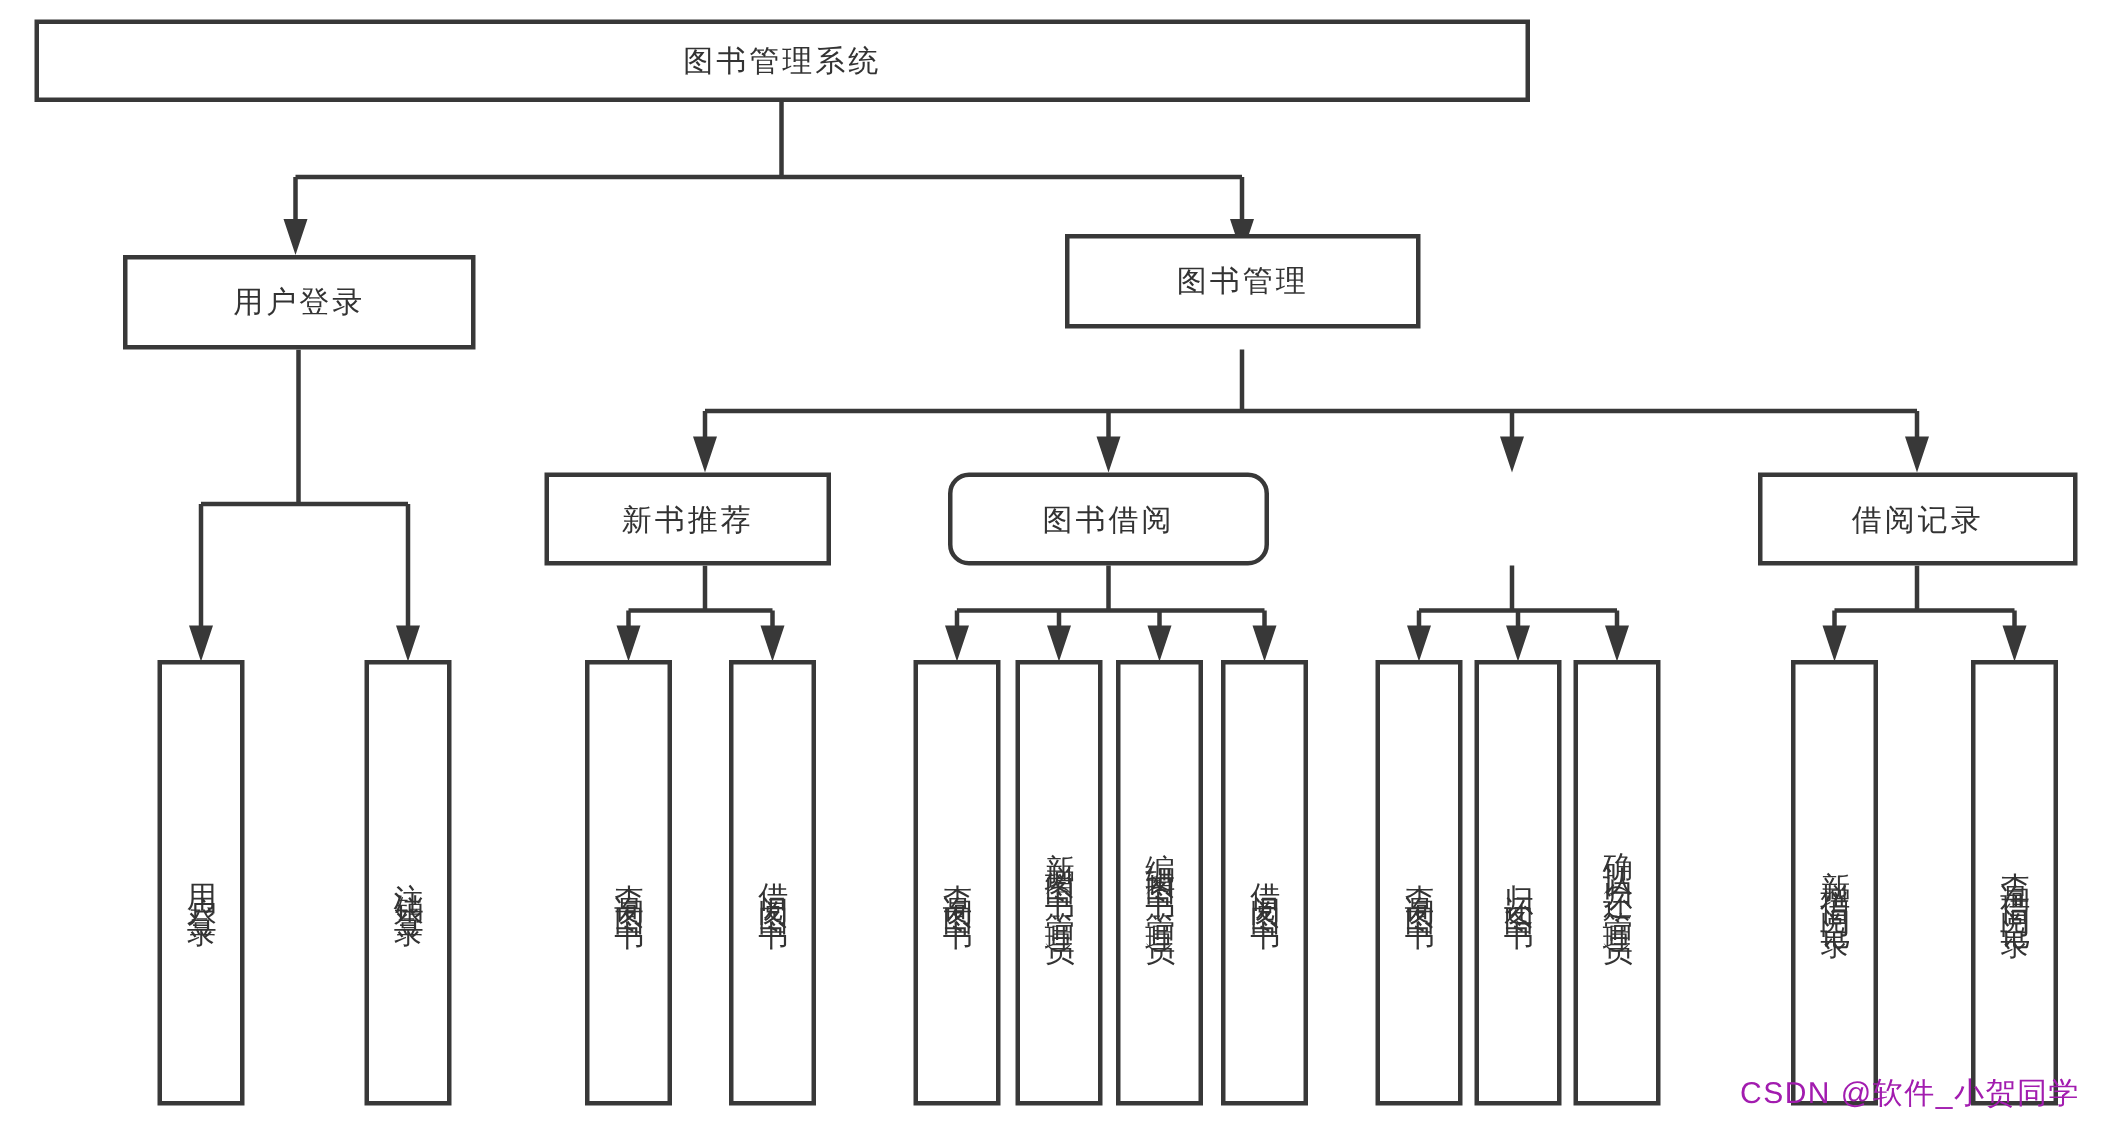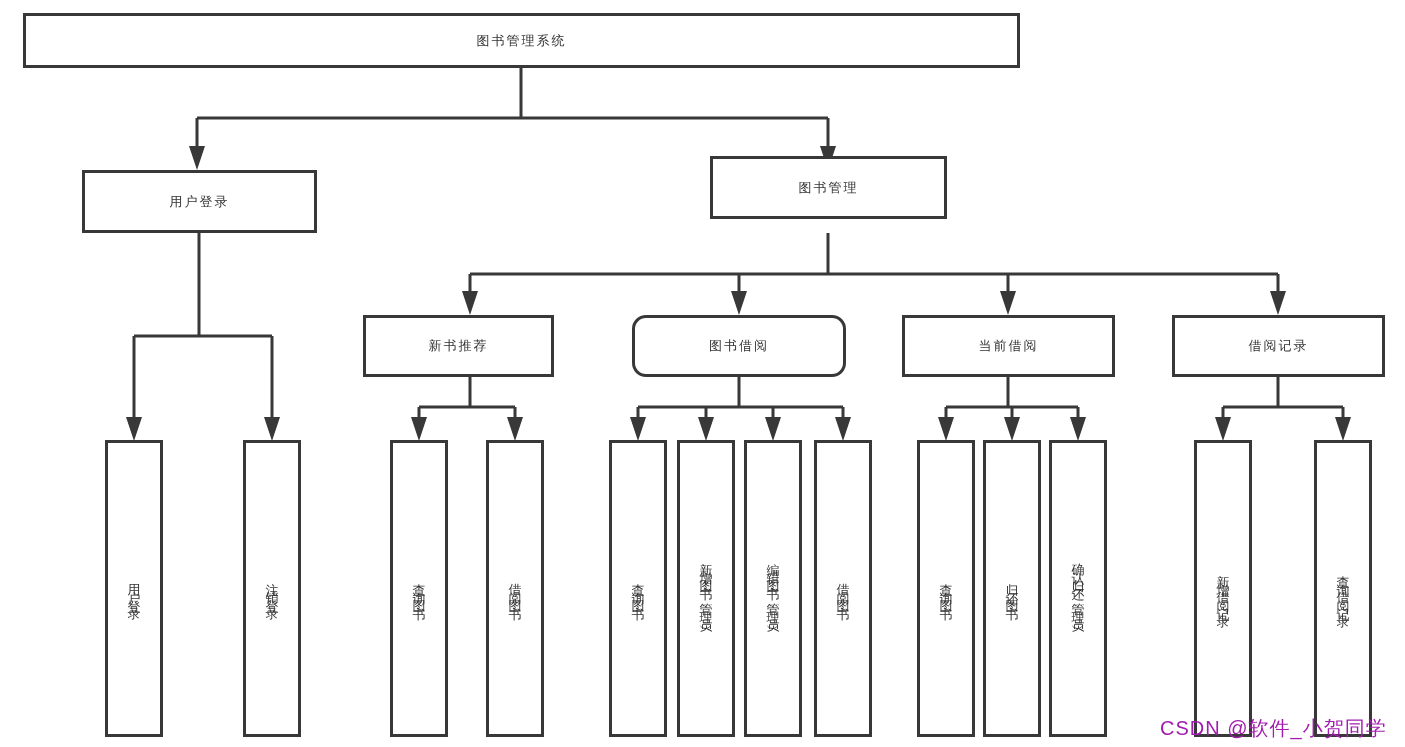--- a/index.html
+++ b/index.html
@@ -18,21 +18,21 @@
   }
   .box {
     position: absolute;
     box-sizing: border-box;
     border: 3px solid #383838;
     background: #ffffff;
     display: flex;
     align-items: center;
     justify-content: center;
     color: #333333;
-    font-size: 13px;
+    font-size: 20px;
   }
   .h { letter-spacing: 2px; }
   .v {
     writing-mode: vertical-rl;
     letter-spacing: 8px;
     line-height: 1;
   }
   .watermark {
     position: absolute;
     left: 1160px;
@@ -79,21 +79,20 @@
              M1335 417 L1351 417 L1343 441 Z"></path>
   </svg>
 
   <div class="box h" style="left:23px; top:13px; width:997px; height:55px;">图书管理系统</div>
 
   <div class="box h" style="left:82px; top:170px; width:235px; height:63px;">用户登录</div>
   <div class="box h" style="left:710px; top:156px; width:237px; height:63px;">图书管理</div>
 
   <div class="box h" style="left:363px; top:315px; width:191px; height:62px;">新书推荐</div>
   <div class="box h" style="left:632px; top:315px; width:214px; height:62px;border-radius:14px;">图书借阅</div>
-  <div class="box h" style="left:902px; top:315px; width:213px; height:62px;">当前借阅</div>
   <div class="box h" style="left:1172px; top:315px; width:213px; height:62px;">借阅记录</div>
 
   <div class="box v" style="left:105px; top:440px; width:58px; height:297px;">用户登录</div>
   <div class="box v" style="left:243px; top:440px; width:58px; height:297px;">注销登录</div>
 
   <div class="box v" style="left:390px; top:440px; width:58px; height:297px;">查询图书</div>
   <div class="box v" style="left:486px; top:440px; width:58px; height:297px;">借阅图书</div>
 
   <div class="box v" style="left:609px; top:440px; width:58px; height:297px;">查询图书</div>
   <div class="box v" style="left:677px; top:440px; width:58px; height:297px;">新增图书（管理员）</div>

